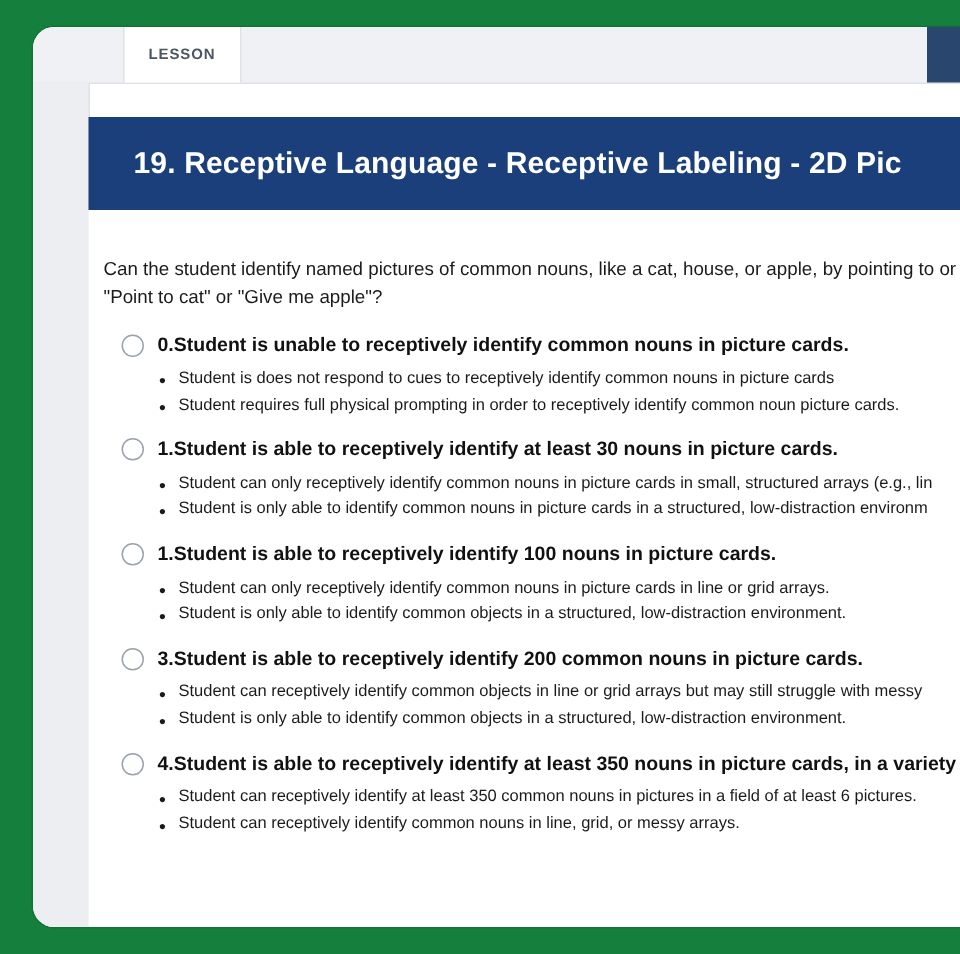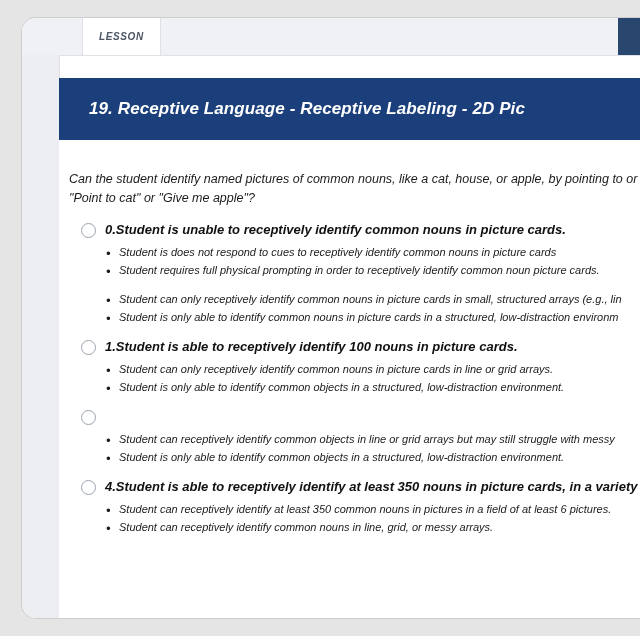--- a/index.html
+++ b/index.html
@@ -8,23 +8,22 @@
     background: #000000;
     width: 640px;
     height: 636px;
     overflow: hidden;
     font-family: "Liberation Sans", sans-serif;
   }
   #root {
     position: relative;
     width: 640px;
     height: 636px;
-    background: #e5e5e5;
-    overflow: hidden;
-    font-style: italic;
+    background: #15803d;
+    overflow: hidden;
   }
   
   .window {
     position: absolute;
     left: 22px;
     top: 18px;
     width: 618px;
     height: 600px;
     background: #ffffff;
     border-top-left-radius: 14px;
@@ -79,21 +78,21 @@
     right: 0;
     top: 60px;
     height: 62px;
     background: #1b3f7a;
     display: flex;
     align-items: center;
     overflow: hidden;
   }
   .banner-title {
     color: #ffffff;
-    font-size: 17px;
+    font-size: 20px;
     font-weight: bold;
     white-space: nowrap;
     padding-left: 30px;
     letter-spacing: 0.1px;
   }
   
   .content {
     position: absolute;
     left: 37px;
     right: 0;
@@ -200,40 +199,45 @@
             <span class="radio"></span>
             <span class="option-label">0.Student is unable to receptively identify common nouns in picture cards.</span>
           </div>
           <ul class="sublist">
             <li>Student is does not respond to cues to receptively identify common nouns in picture cards</li>
             <li>Student requires full physical prompting in order to receptively identify common noun picture cards.</li>
           </ul>
         </div>
 
         <div class="option">
+          <div class="option-head">
+            <span class="radio"></span>
+            <span class="option-label">1.Student is able to receptively identify at least 30 nouns in picture cards.</span>
+          </div>
           <ul class="sublist">
             <li>Student can only receptively identify common nouns in picture cards in small, structured arrays (e.g., lin</li>
             <li>Student is only able to identify common nouns in picture cards in a structured, low-distraction environm</li>
           </ul>
         </div>
 
         <div class="option">
           <div class="option-head">
             <span class="radio"></span>
             <span class="option-label">1.Student is able to receptively identify 100 nouns in picture cards.</span>
           </div>
           <ul class="sublist">
             <li>Student can only receptively identify common nouns in picture cards in line or grid arrays.</li>
             <li>Student is only able to identify common objects in a structured, low-distraction environment.</li>
           </ul>
         </div>
 
         <div class="option">
           <div class="option-head">
             <span class="radio"></span>
+            <span class="option-label">3.Student is able to receptively identify 200 common nouns in picture cards.</span>
           </div>
           <ul class="sublist">
             <li>Student can receptively identify common objects in line or grid arrays but may still struggle with messy </li>
             <li>Student is only able to identify common objects in a structured, low-distraction environment.</li>
           </ul>
         </div>
 
         <div class="option">
           <div class="option-head">
             <span class="radio"></span>

